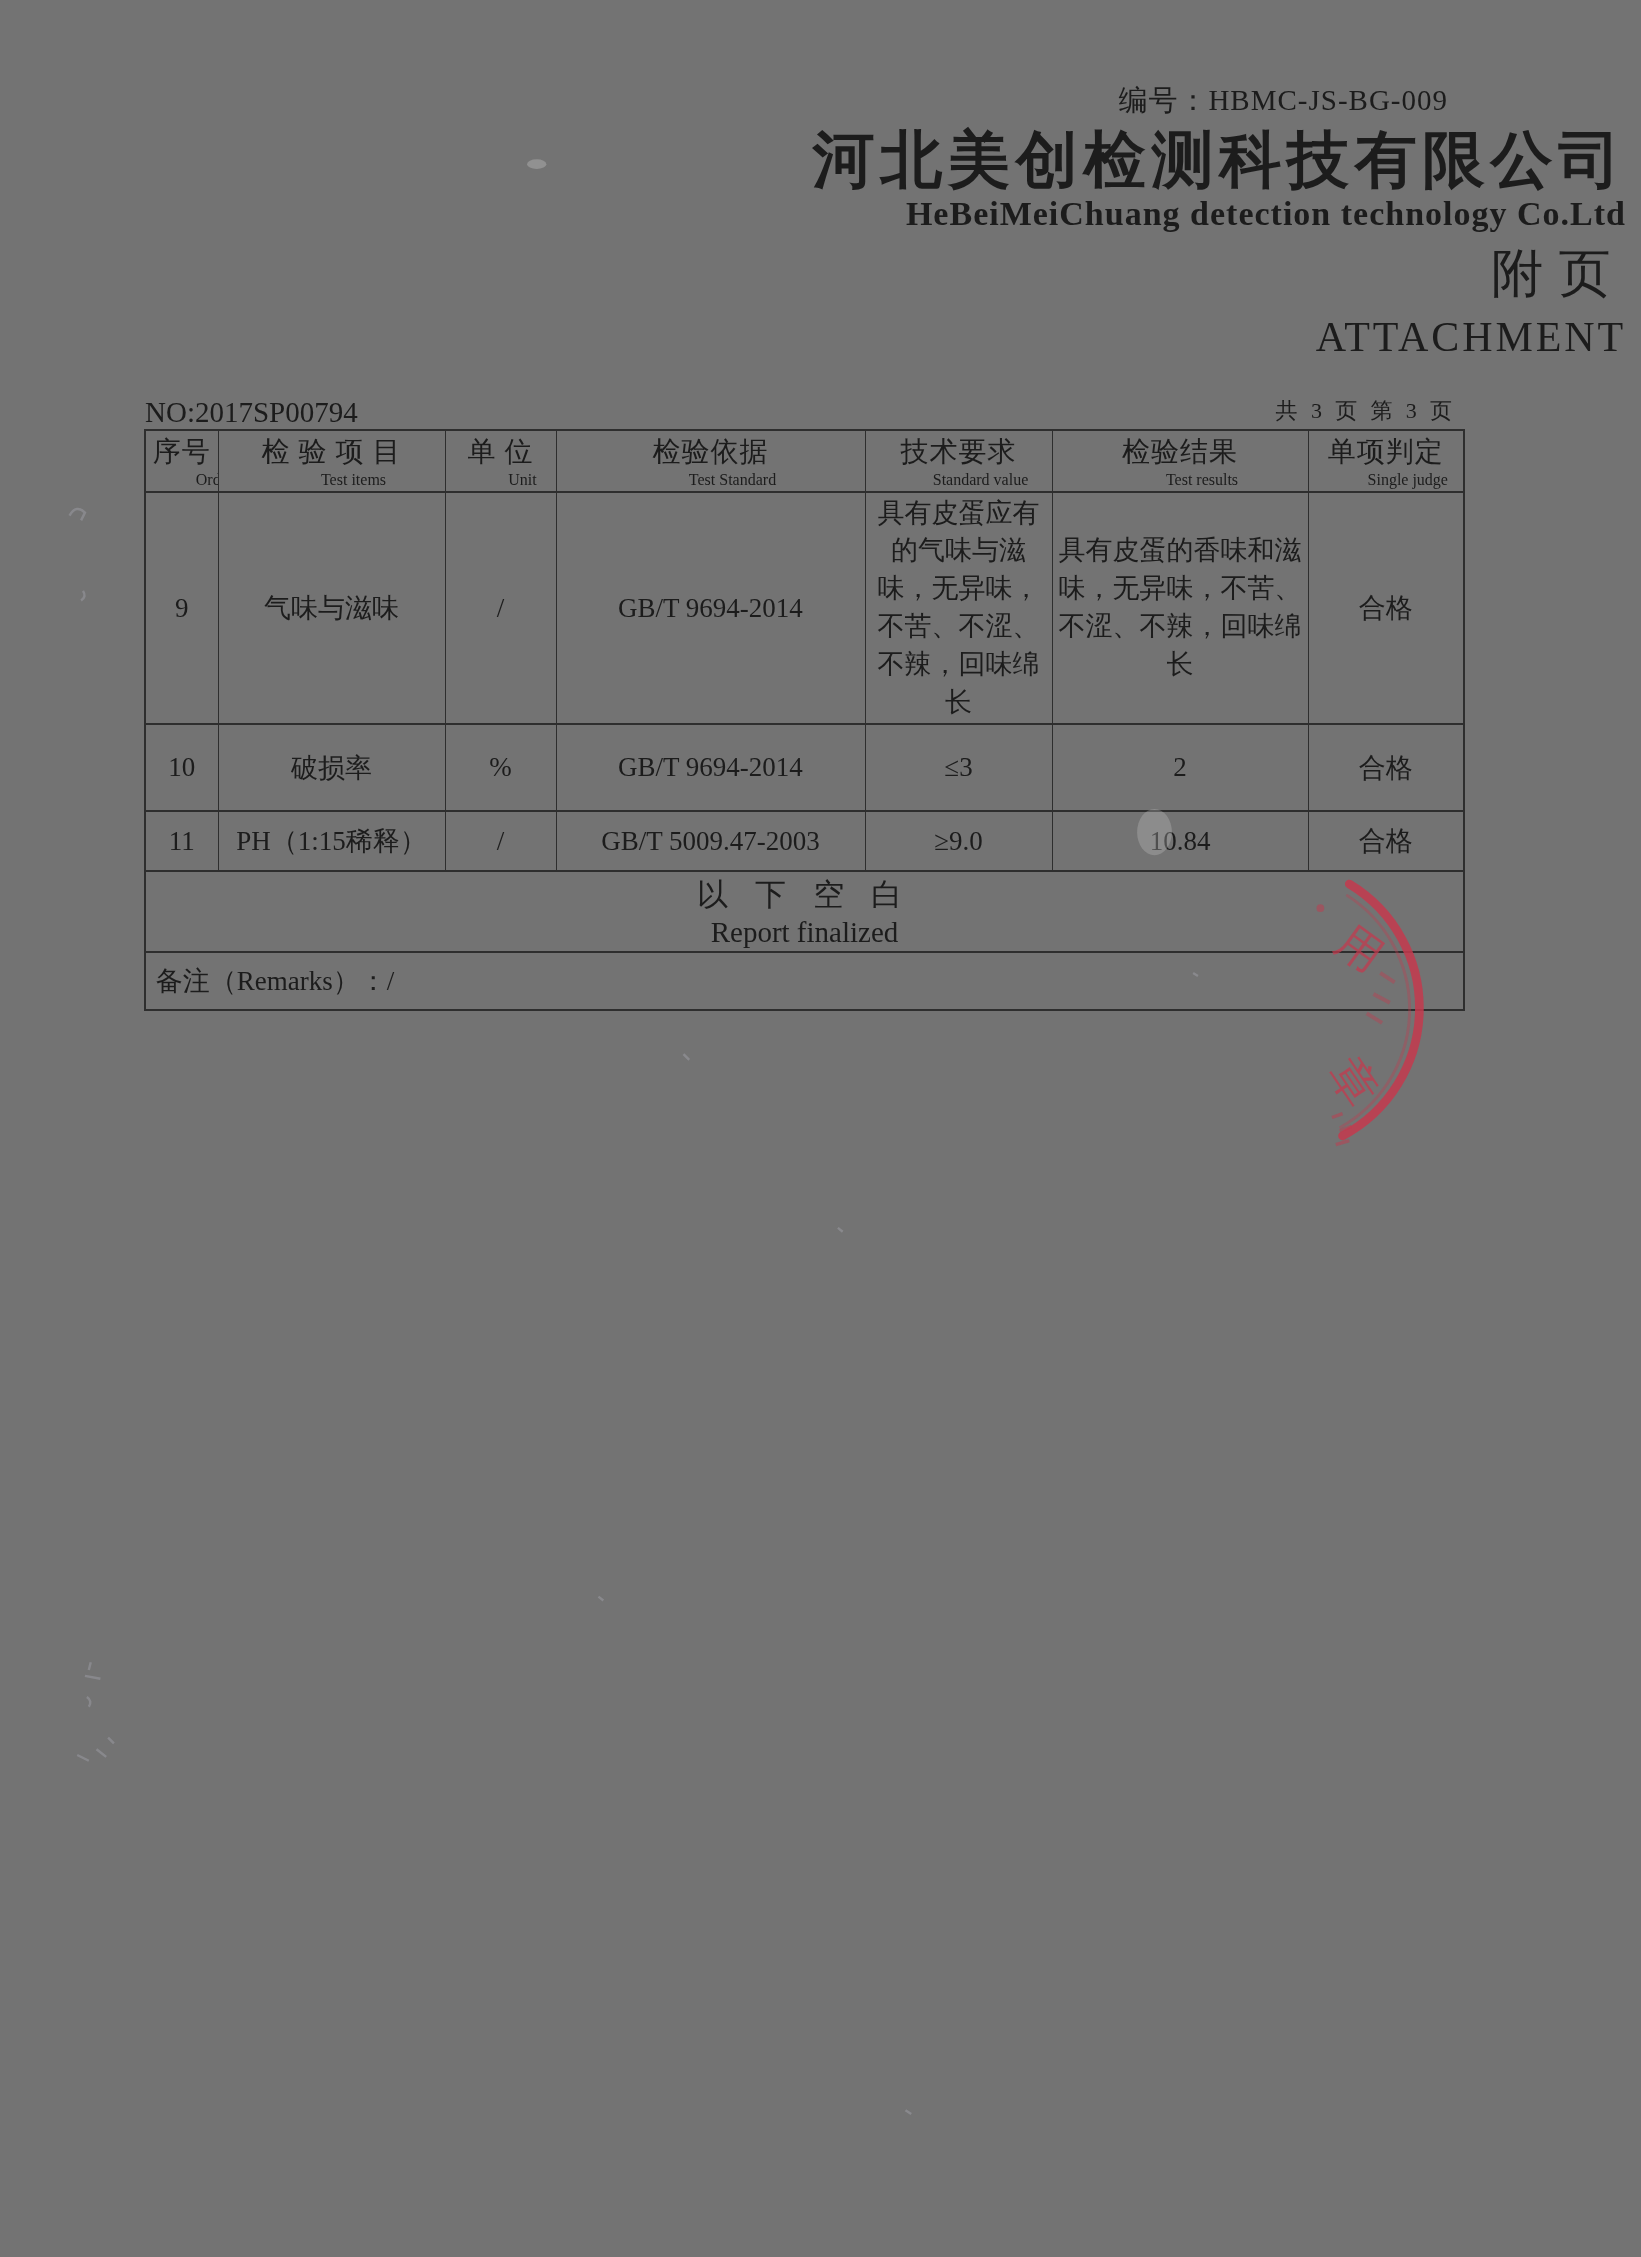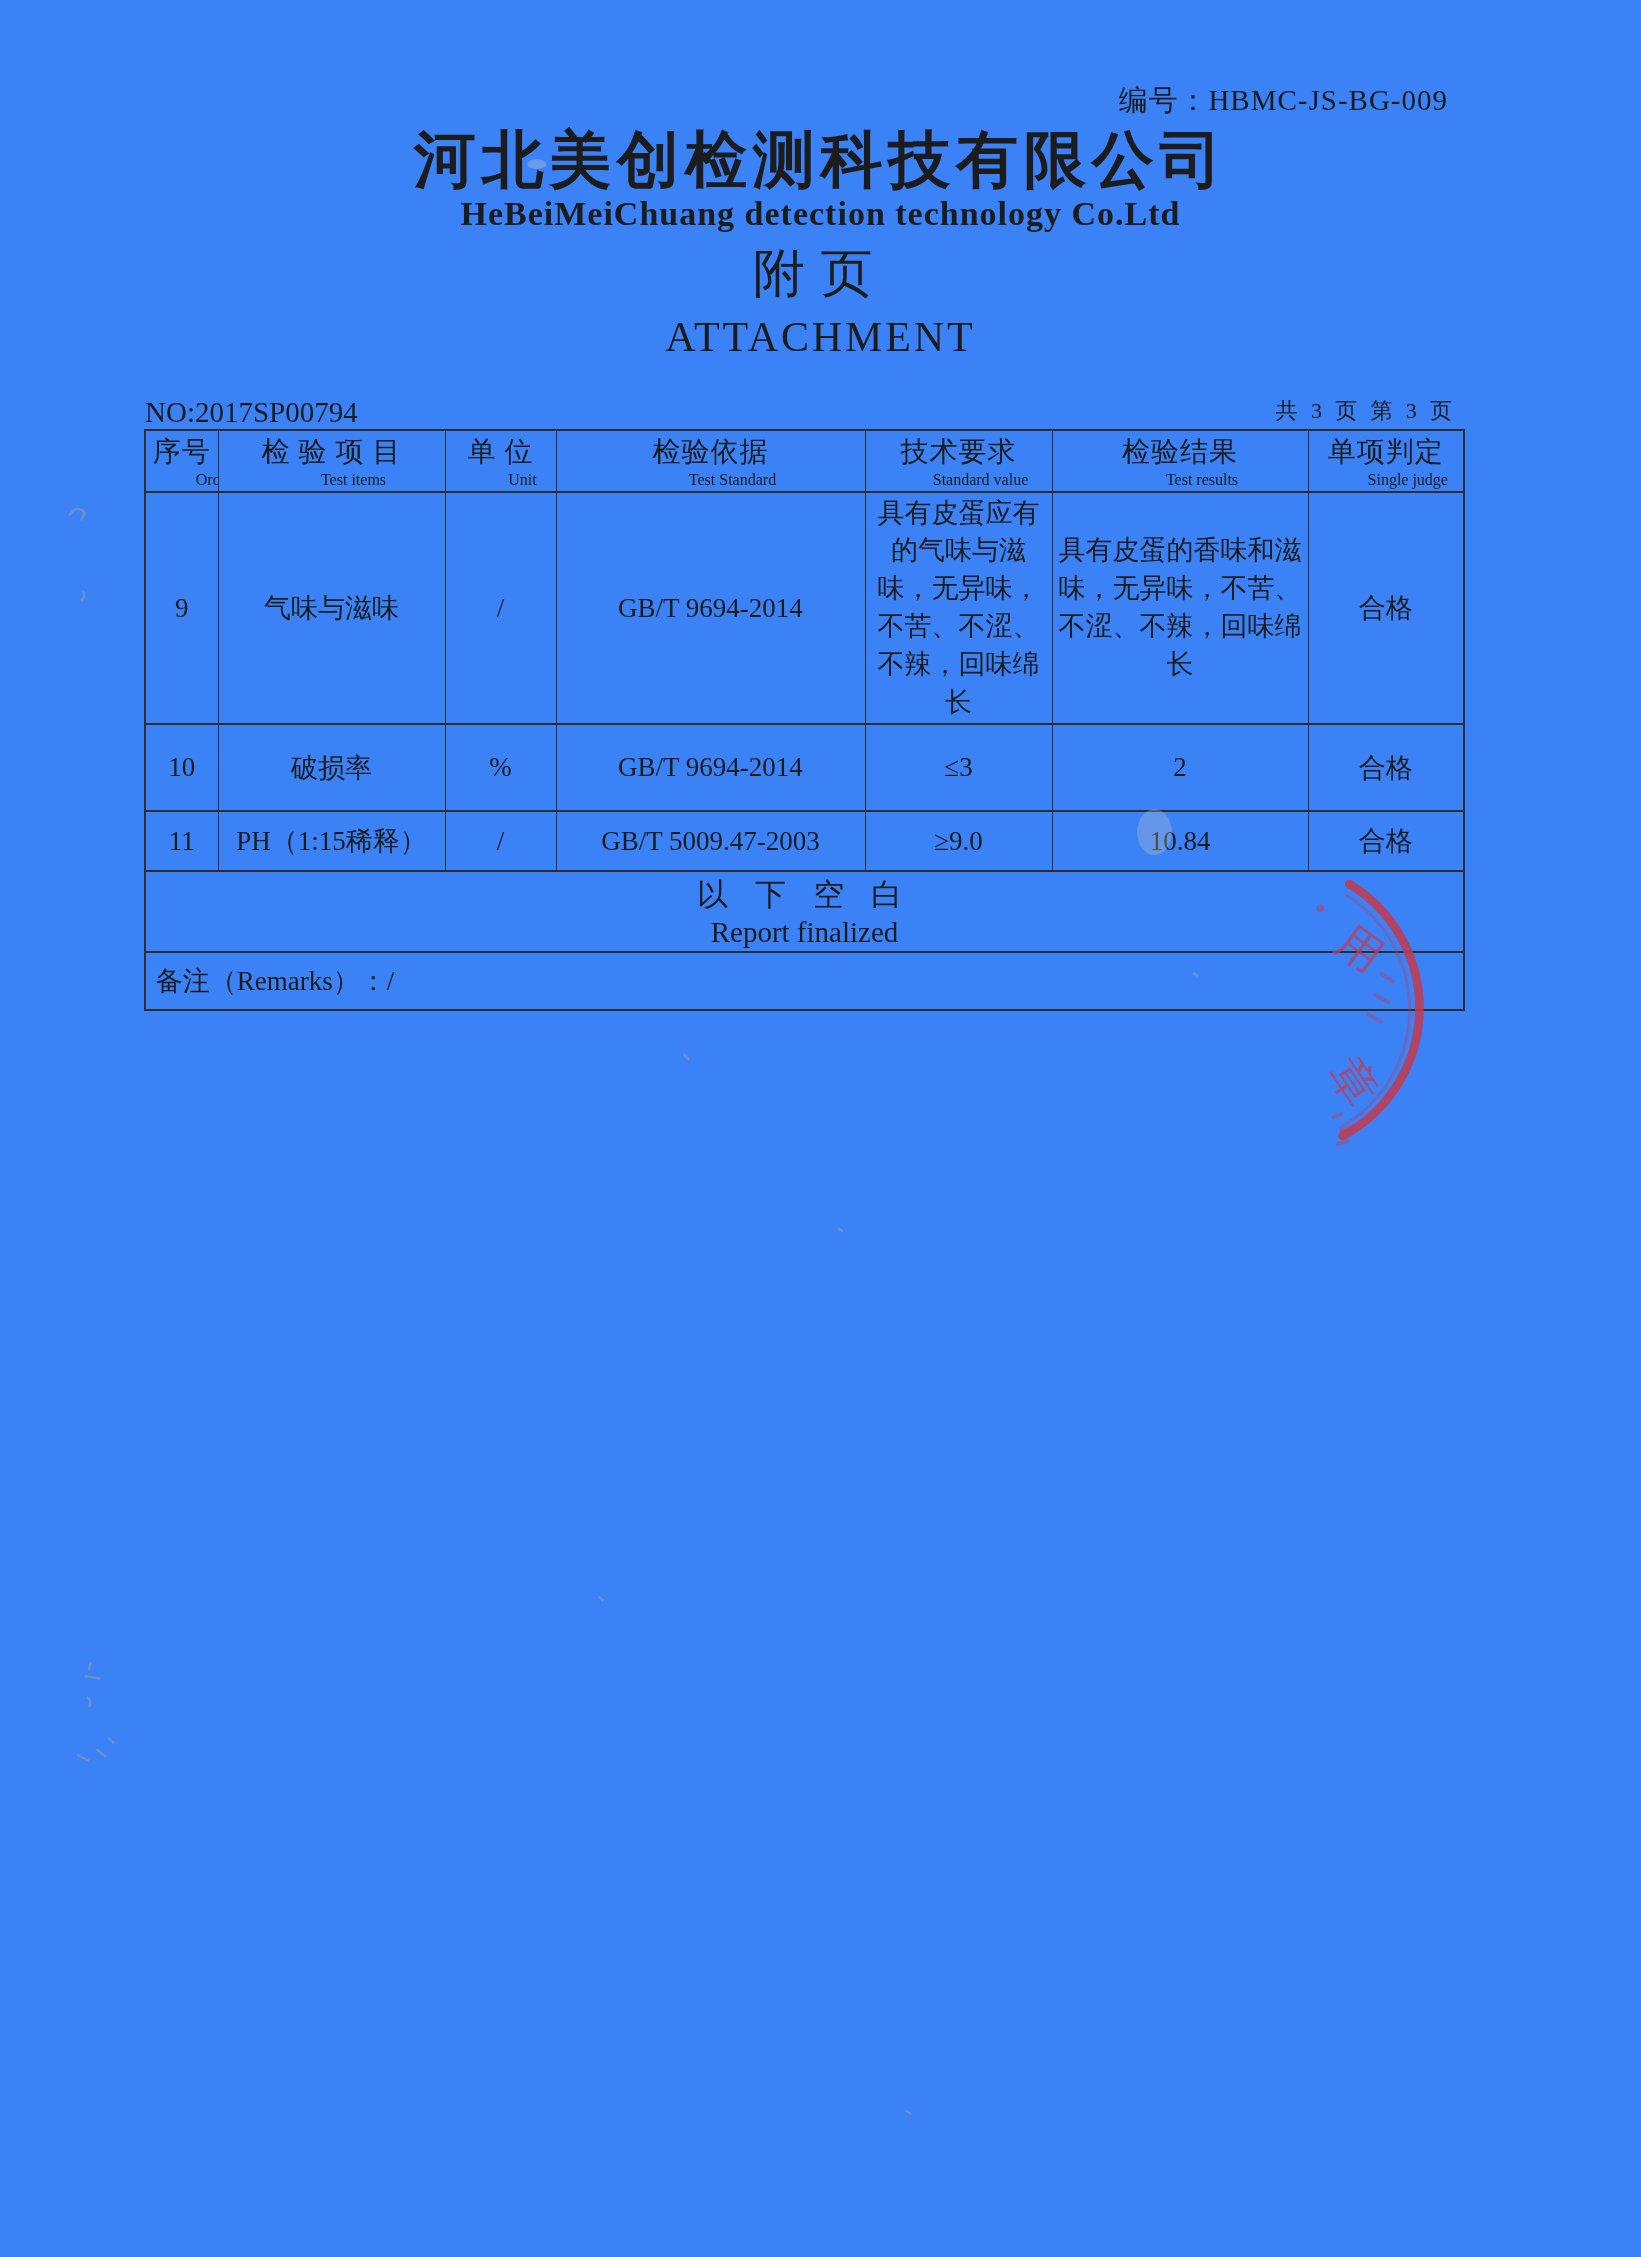--- a/index.html
+++ b/index.html
@@ -1,22 +1,22 @@
 <!DOCTYPE html>
 <html><head>
 <meta charset="utf-8">
 <style>
   html,body{margin:0;padding:0;background:#e8e8e8;}
   .page{
     position:relative; width:1641px; height:2257px; margin:0 auto;
-    background:#3b82f6; overflow:hidden;
+    background:#737373; overflow:hidden;
     font-family:"Liberation Serif","DejaVu Serif",serif; color:#1c1c1c;
   }
   .abs{position:absolute;}
-  .center{left:0; right:0; text-align:center;}
+  .center{left:0; right:15px; text-align:right;}
   .code-line{top:81px; right:193px; font-size:29px; letter-spacing:1px;}
   .company-cn{top:118px; font-size:62px; font-weight:700; letter-spacing:5.8px;}
   .company-en{top:195px; font-size:34px; font-weight:700; letter-spacing:1px;}
   .fuye{top:239px; font-size:52px; letter-spacing:15.4px;}
   .attachment{top:313px; font-size:42px; letter-spacing:2.9px;}
   .report-no{top:396px; left:145px; font-size:29px;}
   .pagination{top:396px; right:185px; font-size:22px; letter-spacing:3.9px;}
 
   table.results{
     position:absolute; left:144px; top:429px; width:1321px;

